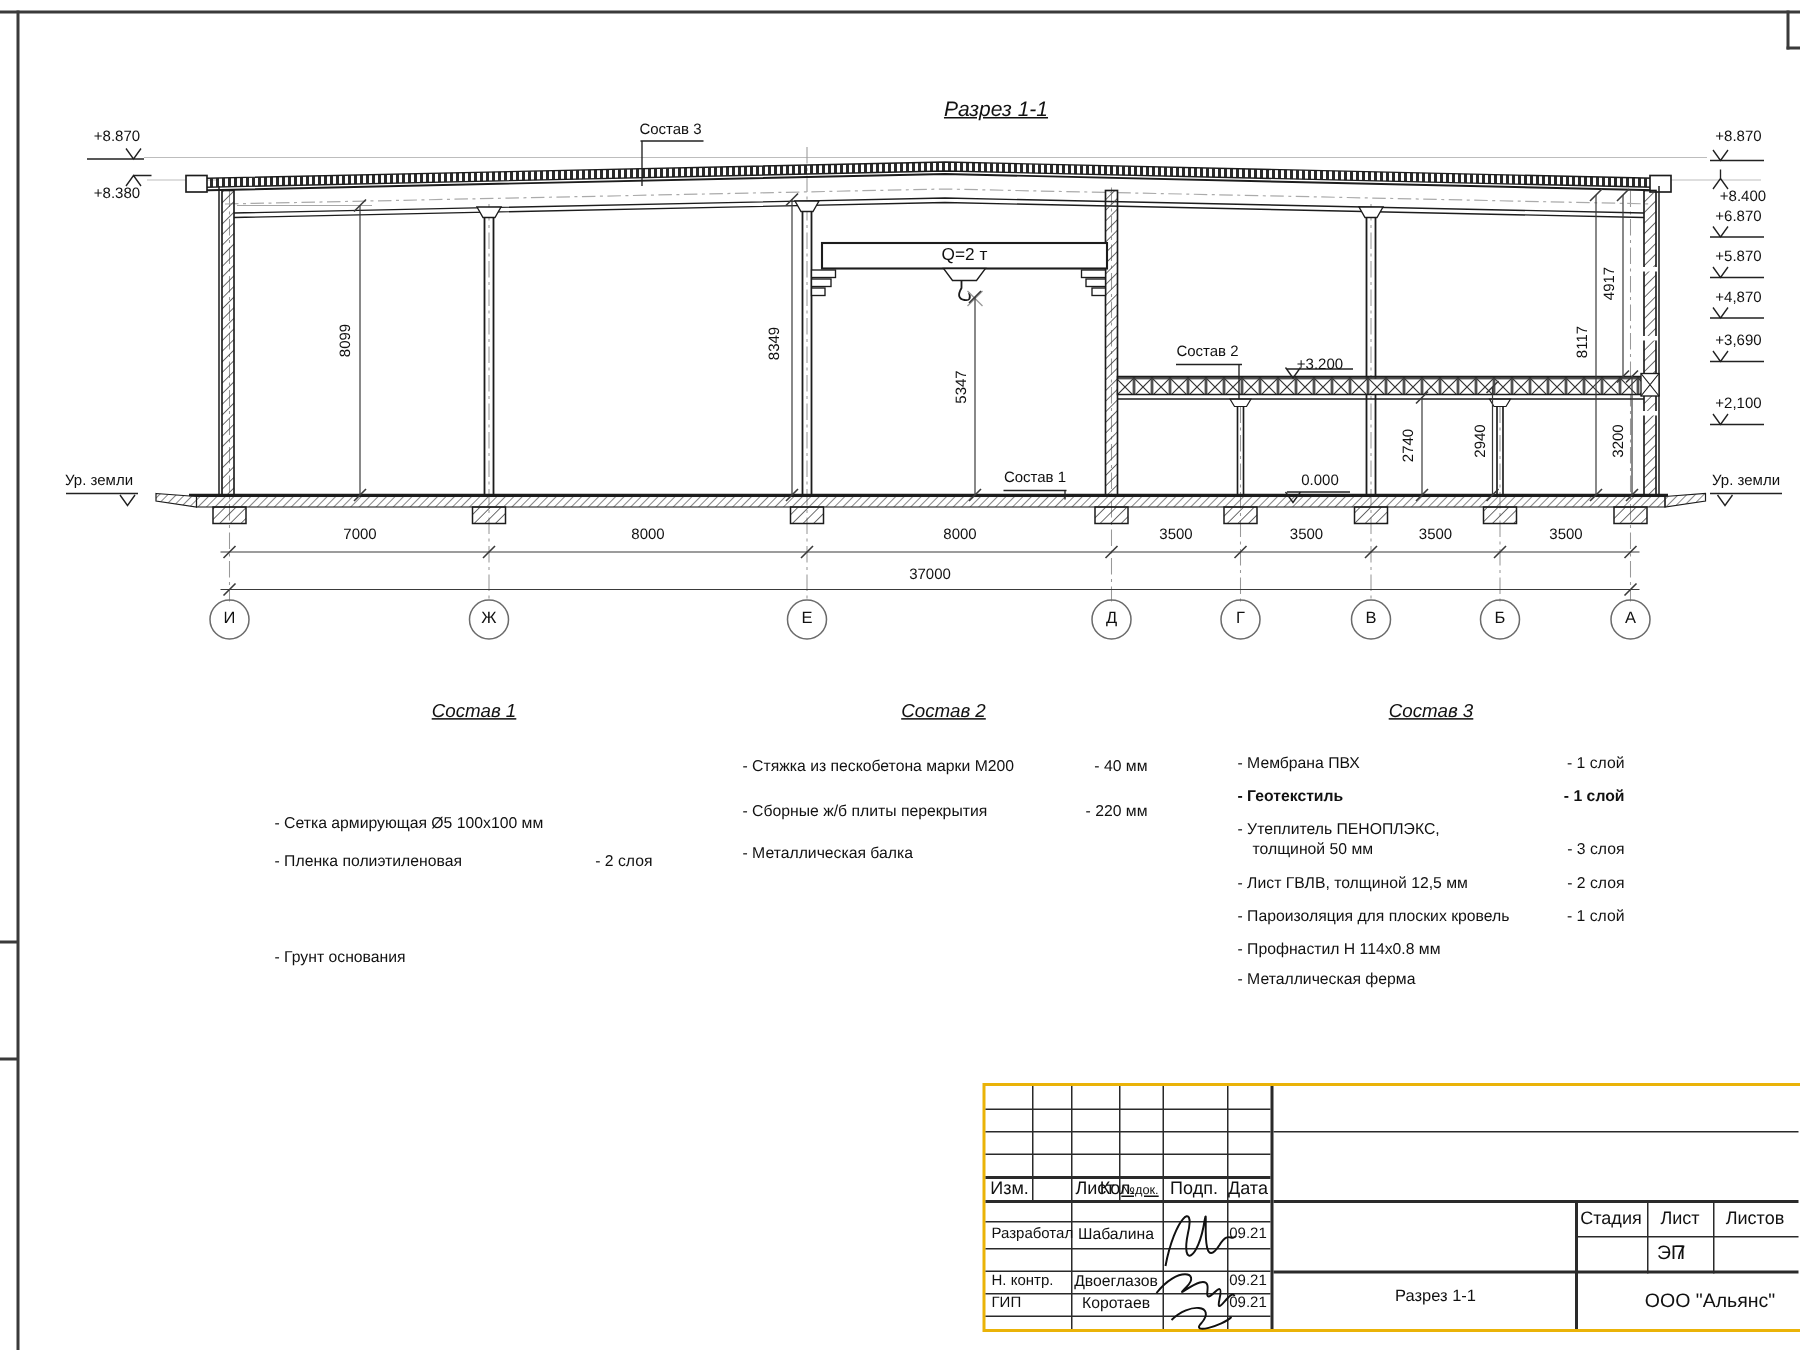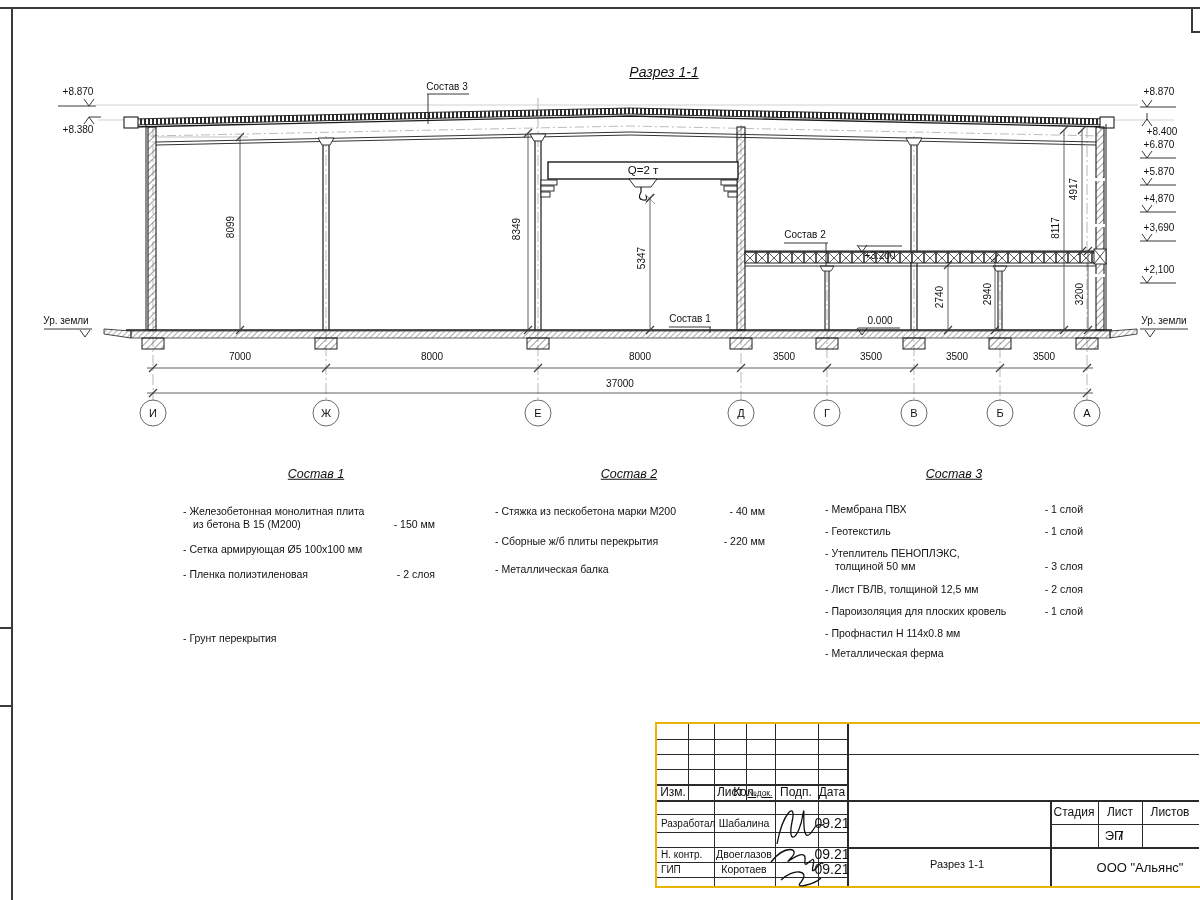--- a/index.html
+++ b/index.html
@@ -22,21 +22,21 @@
   .li .txt{white-space:pre-line;line-height:12.5px;padding-left:10px;text-indent:-10px;}
   .li .val{margin-left:auto;white-space:nowrap;line-height:12.5px;}
   
   .tb{position:absolute;left:655px;top:722px;width:587px;height:166px;
       border:2px solid #eab308;box-sizing:border-box;}
   .tbl{position:absolute;background:#2a2a2a;}
   .tbt{position:absolute;transform:translate(-50%,-50%);white-space:nowrap;font-size:12px;}
   .tbt.small{font-size:8.5px;}
   .tbt.row{font-size:10px;transform:translate(0,-50%);}
   .tbt.name{font-size:10.5px;}
-  .tbt.date{font-size:14px;}
+  .tbt.date{font-size:10px;}
   .tbt.val{font-size:13px;}
   .sig{position:absolute;}
 </style>
 </head>
 <body>
 
 <div class="page">
 
   <div class="fl" style="left:0;top:7px;width:1200px;height:2px;"></div>
   <div class="fl" style="left:11px;top:7px;width:2px;height:893px;"></div>
@@ -252,21 +252,21 @@
   <div class="t" style="left:1162px;top:132px;">+8.400</div>
   <div class="t" style="left:1159px;top:145px;">+6.870</div>
   <div class="t" style="left:1159px;top:172px;">+5.870</div>
   <div class="t" style="left:1159px;top:199px;">+4,870</div>
   <div class="t" style="left:1159px;top:228px;">+3,690</div>
   <div class="t" style="left:1159px;top:270px;">+2,100</div>
 
   <div class="t" style="left:66px;top:321px;">Ур. земли</div>
   <div class="t" style="left:1164px;top:321px;">Ур. земли</div>
 
-  <div class="t" style="left:880px;top:256px;">+3.200</div>
+  <div class="t" style="left:880px;top:244px;">+3.200</div>
   <div class="t" style="left:880px;top:321px;text-align:center;">0.000</div>
 
   <div class="t v" style="left:231px;top:227px;">8099</div>
   <div class="t v" style="left:517px;top:229px;">8349</div>
   <div class="t v" style="left:642px;top:258px;">5347</div>
   <div class="t v" style="left:940px;top:297px;">2740</div>
   <div class="t v" style="left:988px;top:294px;">2940</div>
   <div class="t v" style="left:1080px;top:294px;">3200</div>
   <div class="t v" style="left:1056px;top:228px;">8117</div>
   <div class="t v" style="left:1074px;top:189px;">4917</div>
@@ -287,35 +287,30 @@
   <div class="t ax" style="left:827px;top:413px;">Г</div>
   <div class="t ax" style="left:914px;top:413px;">В</div>
   <div class="t ax" style="left:1000px;top:413px;">Б</div>
   <div class="t ax" style="left:1087px;top:413px;">А</div>
 
   <div class="t it u" style="left:316px;top:474px;font-size:12.5px;">Состав 1</div>
   <div class="t it u" style="left:629px;top:474px;font-size:12.5px;">Состав 2</div>
   <div class="t it u" style="left:954px;top:474px;font-size:12.5px;">Состав 3</div>
 
   <div class="mlist" style="left:183px;top:505px;width:252px;height:150px;">
-    <div class="li" style="top:0;">
-        <span class="txt">- Железобетонная  монолитная плита
-из бетона В 15 (М200)</span>
-        <span class="val">- 150 мм</span>
-      </div>
     <div class="li" style="top:38px;">
         <span class="txt">- Сетка армирующая Ø5 100x100 мм</span>
         <span class="val"></span>
       </div>
     <div class="li" style="top:63px;">
         <span class="txt">- Пленка полиэтиленовая</span>
         <span class="val">- 2 слоя</span>
       </div>
     <div class="li" style="top:127px;">
-        <span class="txt">- Грунт перекрытия</span>
+        <span class="txt">- Грунт основания</span>
         <span class="val"></span>
       </div>
   </div>
 
   <div class="mlist" style="left:495px;top:505px;width:270px;height:90px;">
     <div class="li" style="top:0;">
         <span class="txt">- Стяжка из пескобетона марки М200</span>
         <span class="val">- 40 мм</span>
       </div>
     <div class="li" style="top:30px;text-align:center;">
@@ -326,21 +321,21 @@
         <span class="txt">- Металлическая балка</span>
         <span class="val"></span>
       </div>
   </div>
 
   <div class="mlist" style="left:825px;top:503px;width:258px;height:160px;">
     <div class="li" style="top:0;">
         <span class="txt">- Мембрана ПВХ</span>
         <span class="val">- 1 слой</span>
       </div>
-    <div class="li" style="top:22px;">
+    <div class="li" style="top:22px;font-weight:bold;">
         <span class="txt">- Геотекстиль</span>
         <span class="val">- 1 слой</span>
       </div>
     <div class="li" style="top:44px;">
         <span class="txt">- Утеплитель ПЕНОПЛЭКС,
 толщиной 50 мм</span>
         <span class="val">- 3 слоя</span>
       </div>
     <div class="li" style="top:80px;">
         <span class="txt">- Лист ГВЛВ, толщиной 12,5 мм</span>

